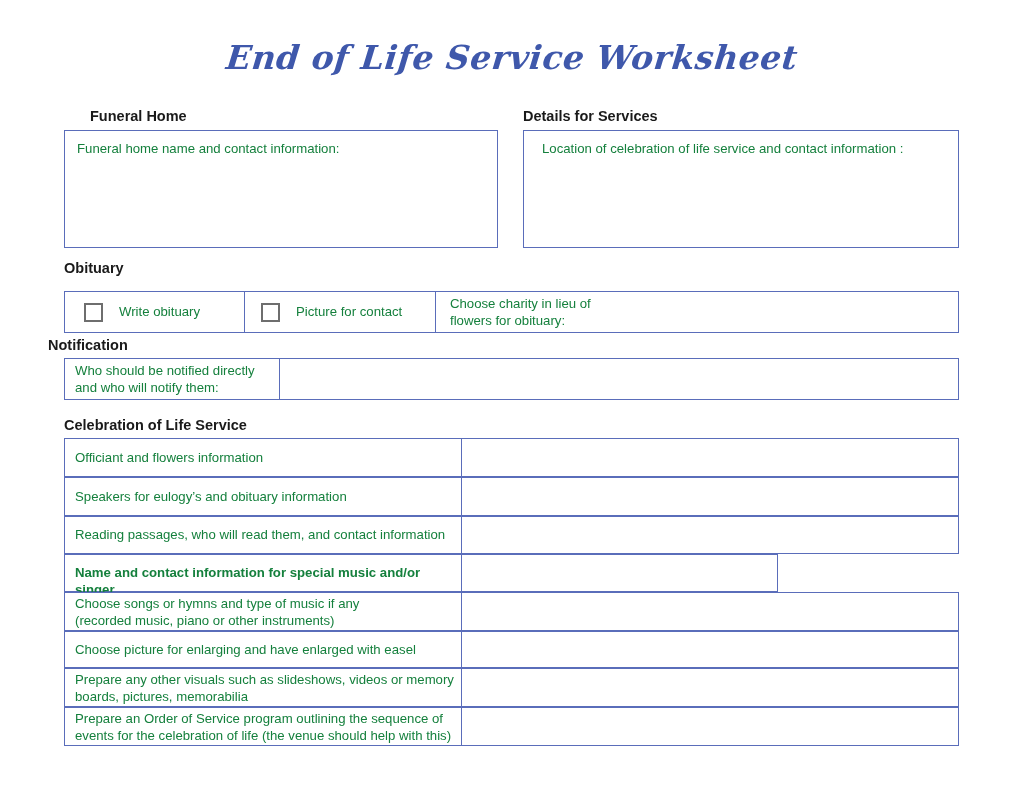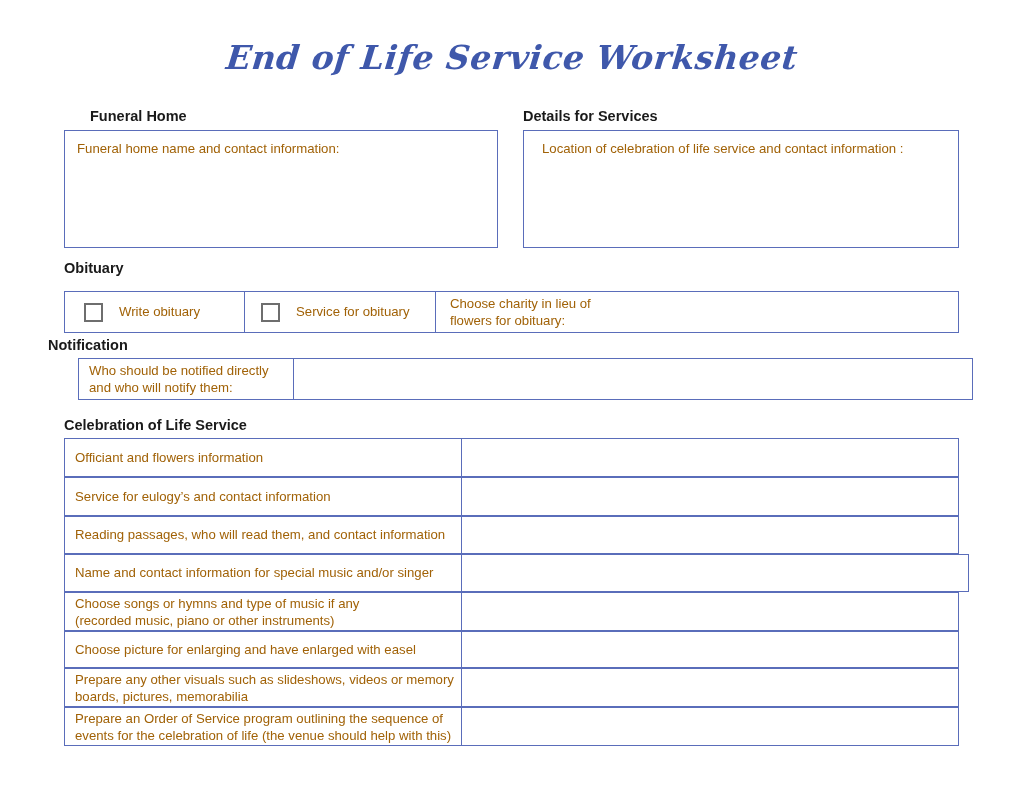--- a/index.html
+++ b/index.html
@@ -57,21 +57,21 @@
     box-sizing: border-box;
     border: 1.4px solid #5a6dba;
     background: #ffffff;
   }
 
   .field-text {
     position: absolute;
     font-family: "Liberation Sans", sans-serif;
     font-size: 13.2px;
     line-height: 16.5px;
-    color: #a16207;
+    color: #15803d;
     white-space: pre-line;
   }
 
   
   .checkbox {
     position: absolute;
     box-sizing: border-box;
     width: 19px;
     height: 19px;
     border: 2px solid #6e6e6e;
@@ -108,56 +108,56 @@
 
   <div class="box" style="left:64px; top:281px; width:895px; height:42px;margin-top:10px;">
 
     <div class="vline" style="left:179px; top:0; height:100%;"></div>
     <div class="vline" style="left:370px; top:0; height:100%;"></div>
 
     <div class="checkbox" style="left:19px; top:11px;"></div>
     <div class="field-text" style="left:54px; top:12px;">Write obituary</div>
 
     <div class="checkbox" style="left:196px; top:11px;"></div>
-    <div class="field-text" style="left:231px; top:12px;">Service for obituary</div>
+    <div class="field-text" style="left:231px; top:12px;">Picture for contact</div>
 
     <div class="field-text" style="left:385px; top:4px; width:300px;">Choose charity in lieu of
 flowers for obituary:</div>
   </div>
 
   <div class="section-label" style="left:48px; top:337px;">Notification</div>
 
-  <div class="box" style="left:64px; top:358px; width:895px; height:42px;margin-left:14px;">
+  <div class="box" style="left:64px; top:358px; width:895px; height:42px;">
     <div class="vline" style="left:214px; top:0; height:100%;"></div>
     <div class="field-text" style="left:10px; top:4px; width:205px;">Who should be notified directly
 and who will notify them:</div>
     <div style="position:absolute; left:216px; top:0; right:0; bottom:0;"></div>
   </div>
 
   <div class="section-label" style="left:64px; top:417px;">Celebration of Life Service</div>
 
   <div class="box" style="left:64px; top:438px; width:895px; height:39px;">
     <div class="vline" style="left:396px; top:0; height:100%;"></div>
     <div class="field-text" style="left:10px; top:11px; width:380px;">Officiant and flowers information</div>
     <div style="position:absolute; left:398px; top:0; right:0; bottom:0;"></div>
   </div>
 
   <div class="box" style="left:64px; top:477px; width:895px; height:39px;">
     <div class="vline" style="left:396px; top:0; height:100%;"></div>
-    <div class="field-text" style="left:10px; top:11px; width:380px;">Service for eulogy’s and contact information</div>
+    <div class="field-text" style="left:10px; top:11px; width:380px;">Speakers for eulogy’s and obituary information</div>
     <div style="position:absolute; left:398px; top:0; right:0; bottom:0;"></div>
   </div>
 
   <div class="box" style="left:64px; top:516px; width:895px; height:38px;">
     <div class="vline" style="left:396px; top:0; height:100%;"></div>
     <div class="field-text" style="left:10px; top:10px; width:385px;">Reading passages, who will read them, and contact information</div>
     <div style="position:absolute; left:398px; top:0; right:0; bottom:0;"></div>
   </div>
 
-  <div class="box" style="left:64px; top:554px; width:905px; height:38px;">
+  <div class="box" style="left:64px; top:554px; width:714px; height:38px;font-weight:bold;">
     <div class="vline" style="left:396px; top:0; height:100%;"></div>
     <div class="field-text" style="left:10px; top:10px; width:385px;">Name and contact information for special music and/or singer</div>
     <div style="position:absolute; left:398px; top:0; right:0; bottom:0;"></div>
   </div>
 
   <div class="box" style="left:64px; top:592px; width:895px; height:39px;">
     <div class="vline" style="left:396px; top:0; height:100%;"></div>
     <div class="field-text" style="left:10px; top:3px; width:385px;">Choose songs or hymns and type of music if any
 (recorded music, piano or other instruments)</div>
     <div style="position:absolute; left:398px; top:0; right:0; bottom:0;"></div>

